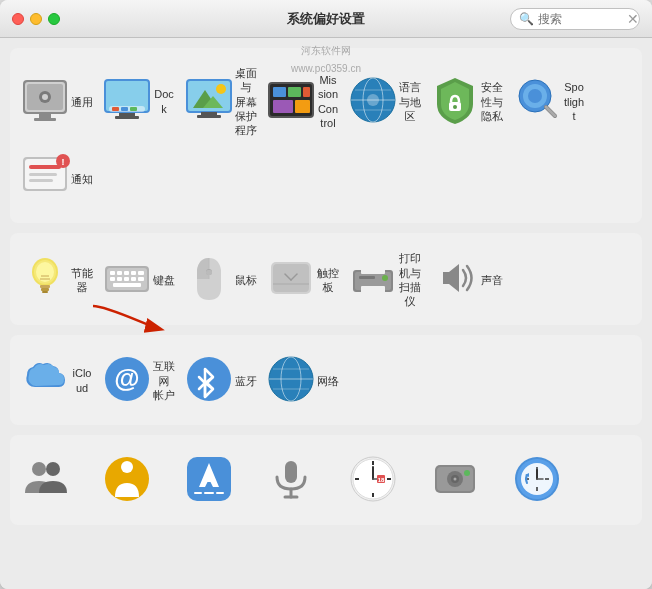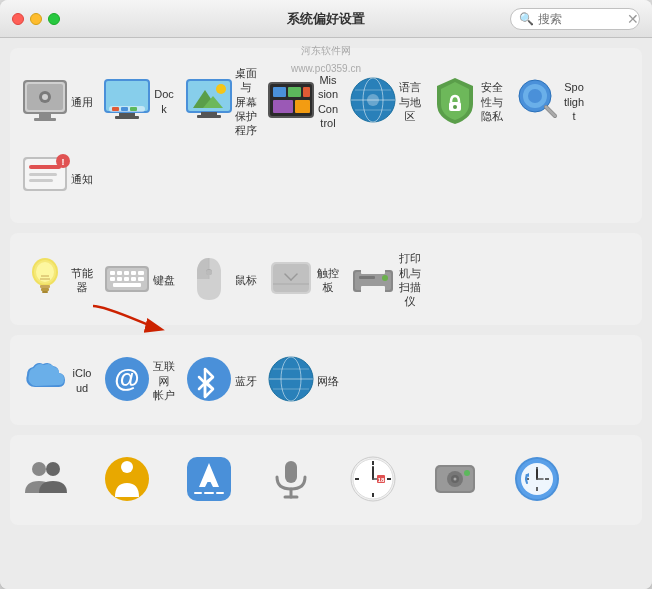--- a/index.html
+++ b/index.html
@@ -389,20 +389,32 @@
 
               <rect x="14" y="34" width="24" height="10" rx="1" fill="#f0f0f0"></rect>
 
               <circle cx="38" cy="26" r="3" fill="#6ab04c"></circle>
               <rect x="12" y="24" width="16" height="3" rx="1" fill="#777"></rect>
             </svg>
           </div>
           <span class="icon-label">打印机与<br>扫描仪</span>
         </div>
 
+        <div class="icon-item">
+          <div class="icon-img">
+            <svg width="52" height="52" viewBox="0 0 52 52">
+
+              <path d="M14 20 L14 32 L20 32 L30 40 L30 12 L20 20 Z" fill="#888"></path>
+
+              <path d="M34 18 Q40 26 34 34" fill="none" stroke="#888" stroke-width="2.5" stroke-linecap="round"></path>
+              <path d="M38 14 Q47 26 38 38" fill="none" stroke="#888" stroke-width="2.5" stroke-linecap="round"></path>
+            </svg>
+          </div>
+          <span class="icon-label">声音</span>
+        </div>
 
       </div>
     </div>
 
     <div class="section">
       <div class="icon-grid">
 
         <div class="icon-item">
           <div class="icon-img">
             <svg width="52" height="52" viewBox="0 0 52 52">

